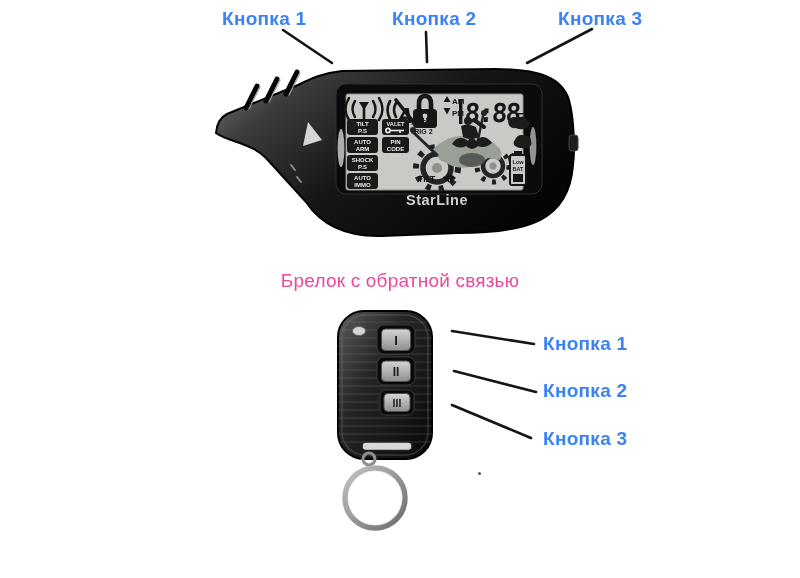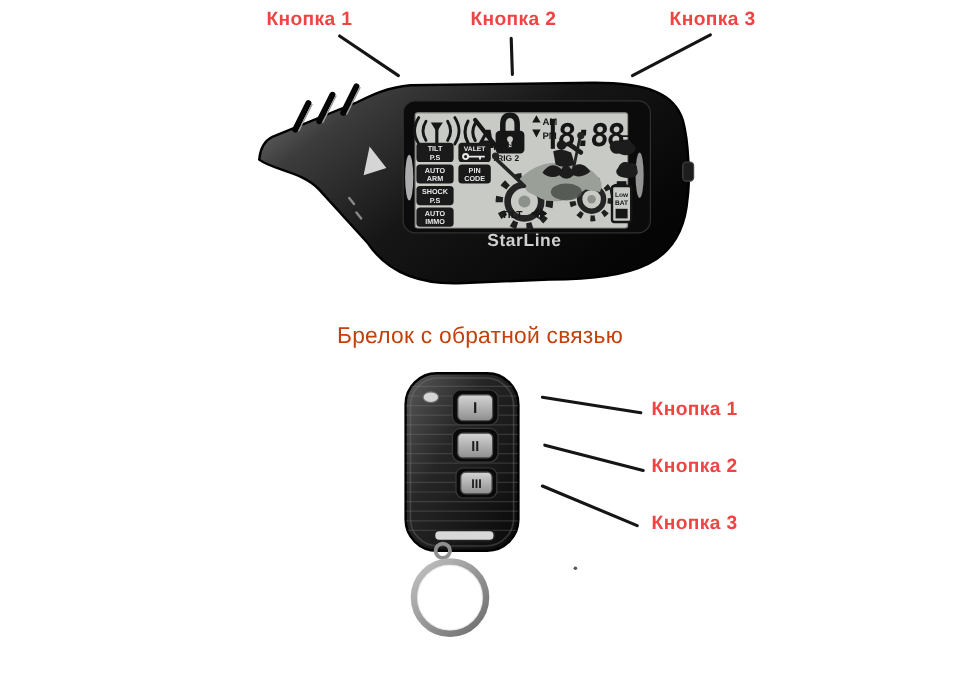--- a/index.html
+++ b/index.html
@@ -1,26 +1,26 @@
 <!DOCTYPE html>
 <html><head>
 <meta charset="utf-8">
 <style>
   html,body{margin:0;padding:0;background:#ffffff;}
   .page{
     position:relative;width:800px;height:578px;background:#ffffff;
     font-family:"Liberation Sans",sans-serif;overflow:hidden;color:#1a1a1a;
   }
   .callout{
-    position:absolute;font-size:16px;font-weight:bold;color:#ef4444;
+    position:absolute;font-size:19px;font-weight:bold;color:#3b82f6;
     letter-spacing:.3px;white-space:nowrap;
   }
   .caption{
     position:absolute;left:0;width:800px;text-align:center;
-    font-size:19px;color:#c2410c;letter-spacing:.2px;
+    font-size:19px;color:#ec4899;letter-spacing:.2px;
   }
   svg{position:absolute;}
   .lines-layer{left:0;top:0;pointer-events:none;}
   .stray-dot{position:absolute;left:478px;top:472px;width:3px;height:3px;border-radius:50%;background:#555;}
   text{font-family:"Liberation Sans",sans-serif;}
   .seg{font-family:"DejaVu Sans Mono",monospace;font-weight:bold;letter-spacing:-2px;}
   .badge-t{font-size:6px;font-weight:bold;fill:#e9e9e9;text-anchor:middle;}
   .lcd-ink{fill:#161616;}
 </style>
 </head>

